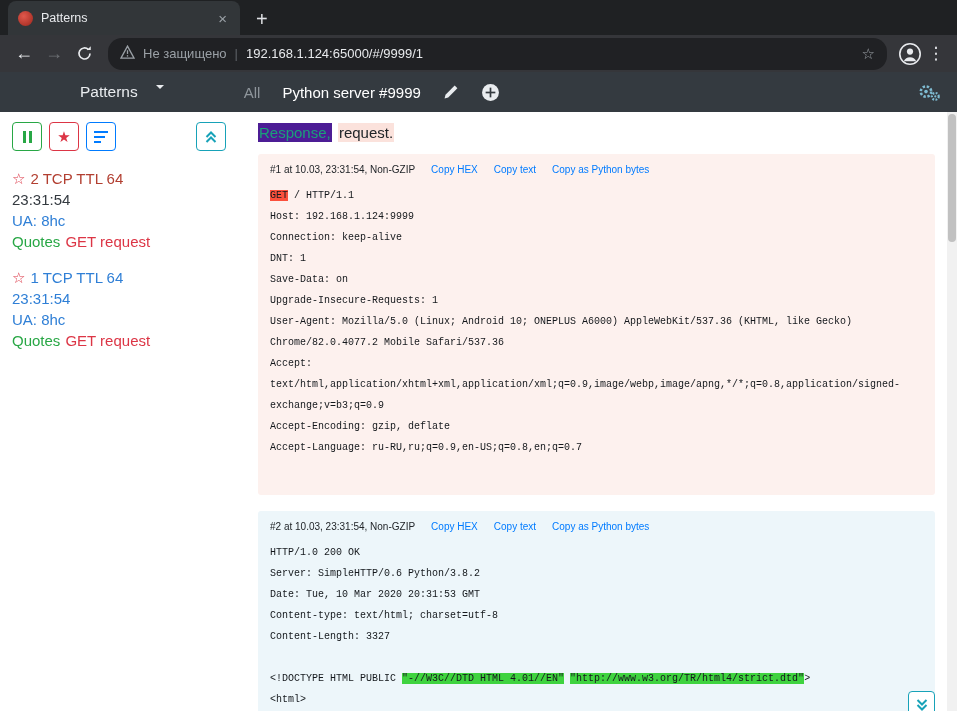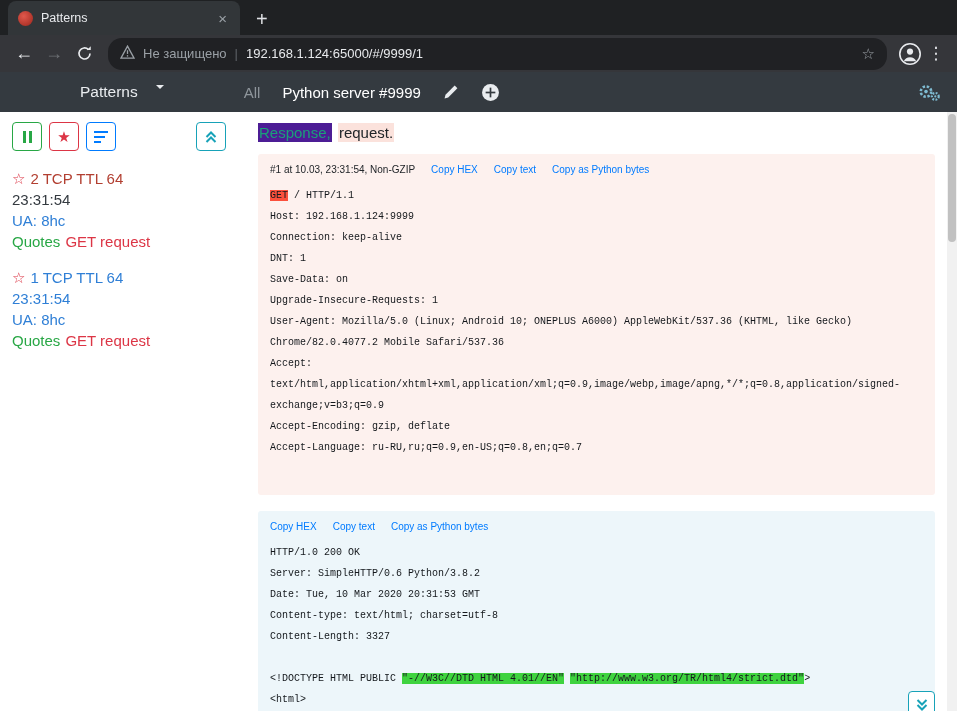--- a/index.html
+++ b/index.html
@@ -203,20 +203,21 @@
           <div class="pkt-head">
             <span class="pkt-id">#1 at 10.03, 23:31:54, Non-GZIP</span>
             <a class="pkt-link">Copy HEX</a>
             <a class="pkt-link">Copy text</a>
             <a class="pkt-link">Copy as Python bytes</a>
           </div>
           <div class="pkt-body"><div class="pline"><span style="background: rgb(251, 80, 60);">GET</span><span> / HTTP/1.1</span></div><div class="pline"><span>Host: 192.168.1.124:9999</span></div><div class="pline"><span>Connection: keep-alive</span></div><div class="pline"><span>DNT: 1</span></div><div class="pline"><span>Save-Data: on</span></div><div class="pline"><span>Upgrade-Insecure-Requests: 1</span></div><div class="pline"><span>User-Agent: Mozilla/5.0 (Linux; Android 10; ONEPLUS A6000) AppleWebKit/537.36 (KHTML, like Gecko) Chrome/82.0.4077.2 Mobile Safari/537.36</span></div><div class="pline"><span>Accept: text/html,application/xhtml+xml,application/xml;q=0.9,image/webp,image/apng,*/*;q=0.8,application/signed-exchange;v=b3;q=0.9</span></div><div class="pline"><span>Accept-Encoding: gzip, deflate</span></div><div class="pline"><span>Accept-Language: ru-RU,ru;q=0.9,en-US;q=0.8,en;q=0.7</span></div><div class="pline">&nbsp;</div></div>
         </div>
         <div class="packet" style="background: rgb(237, 246, 250);">
           <div class="pkt-head">
+            <span class="pkt-id">#2 at 10.03, 23:31:54, Non-GZIP</span>
             <a class="pkt-link">Copy HEX</a>
             <a class="pkt-link">Copy text</a>
             <a class="pkt-link">Copy as Python bytes</a>
           </div>
           <div class="pkt-body"><div class="pline"><span>HTTP/1.0 200 OK</span></div><div class="pline"><span>Server: SimpleHTTP/0.6 Python/3.8.2</span></div><div class="pline"><span>Date: Tue, 10 Mar 2020 20:31:53 GMT</span></div><div class="pline"><span>Content-type: text/html; charset=utf-8</span></div><div class="pline"><span>Content-Length: 3327</span></div><div class="pline">&nbsp;</div><div class="pline"><span>&lt;!DOCTYPE HTML PUBLIC </span><span style="background: rgb(63, 211, 63);">"-//W3C//DTD HTML 4.01//EN"</span><span> </span><span style="background: rgb(63, 211, 63);">"http://www.w3.org/TR/html4/strict.dtd"</span><span>&gt;</span></div><div class="pline"><span>&lt;html&gt;</span></div></div>
         </div>
       </div>
     <span class="scrolldown">
       <svg width="14" height="14" viewBox="0 0 14 14" fill="none" stroke="#17a2b8" stroke-width="2">
           <path d="M2.5 2 7 6.5 11.5 2"></path>

